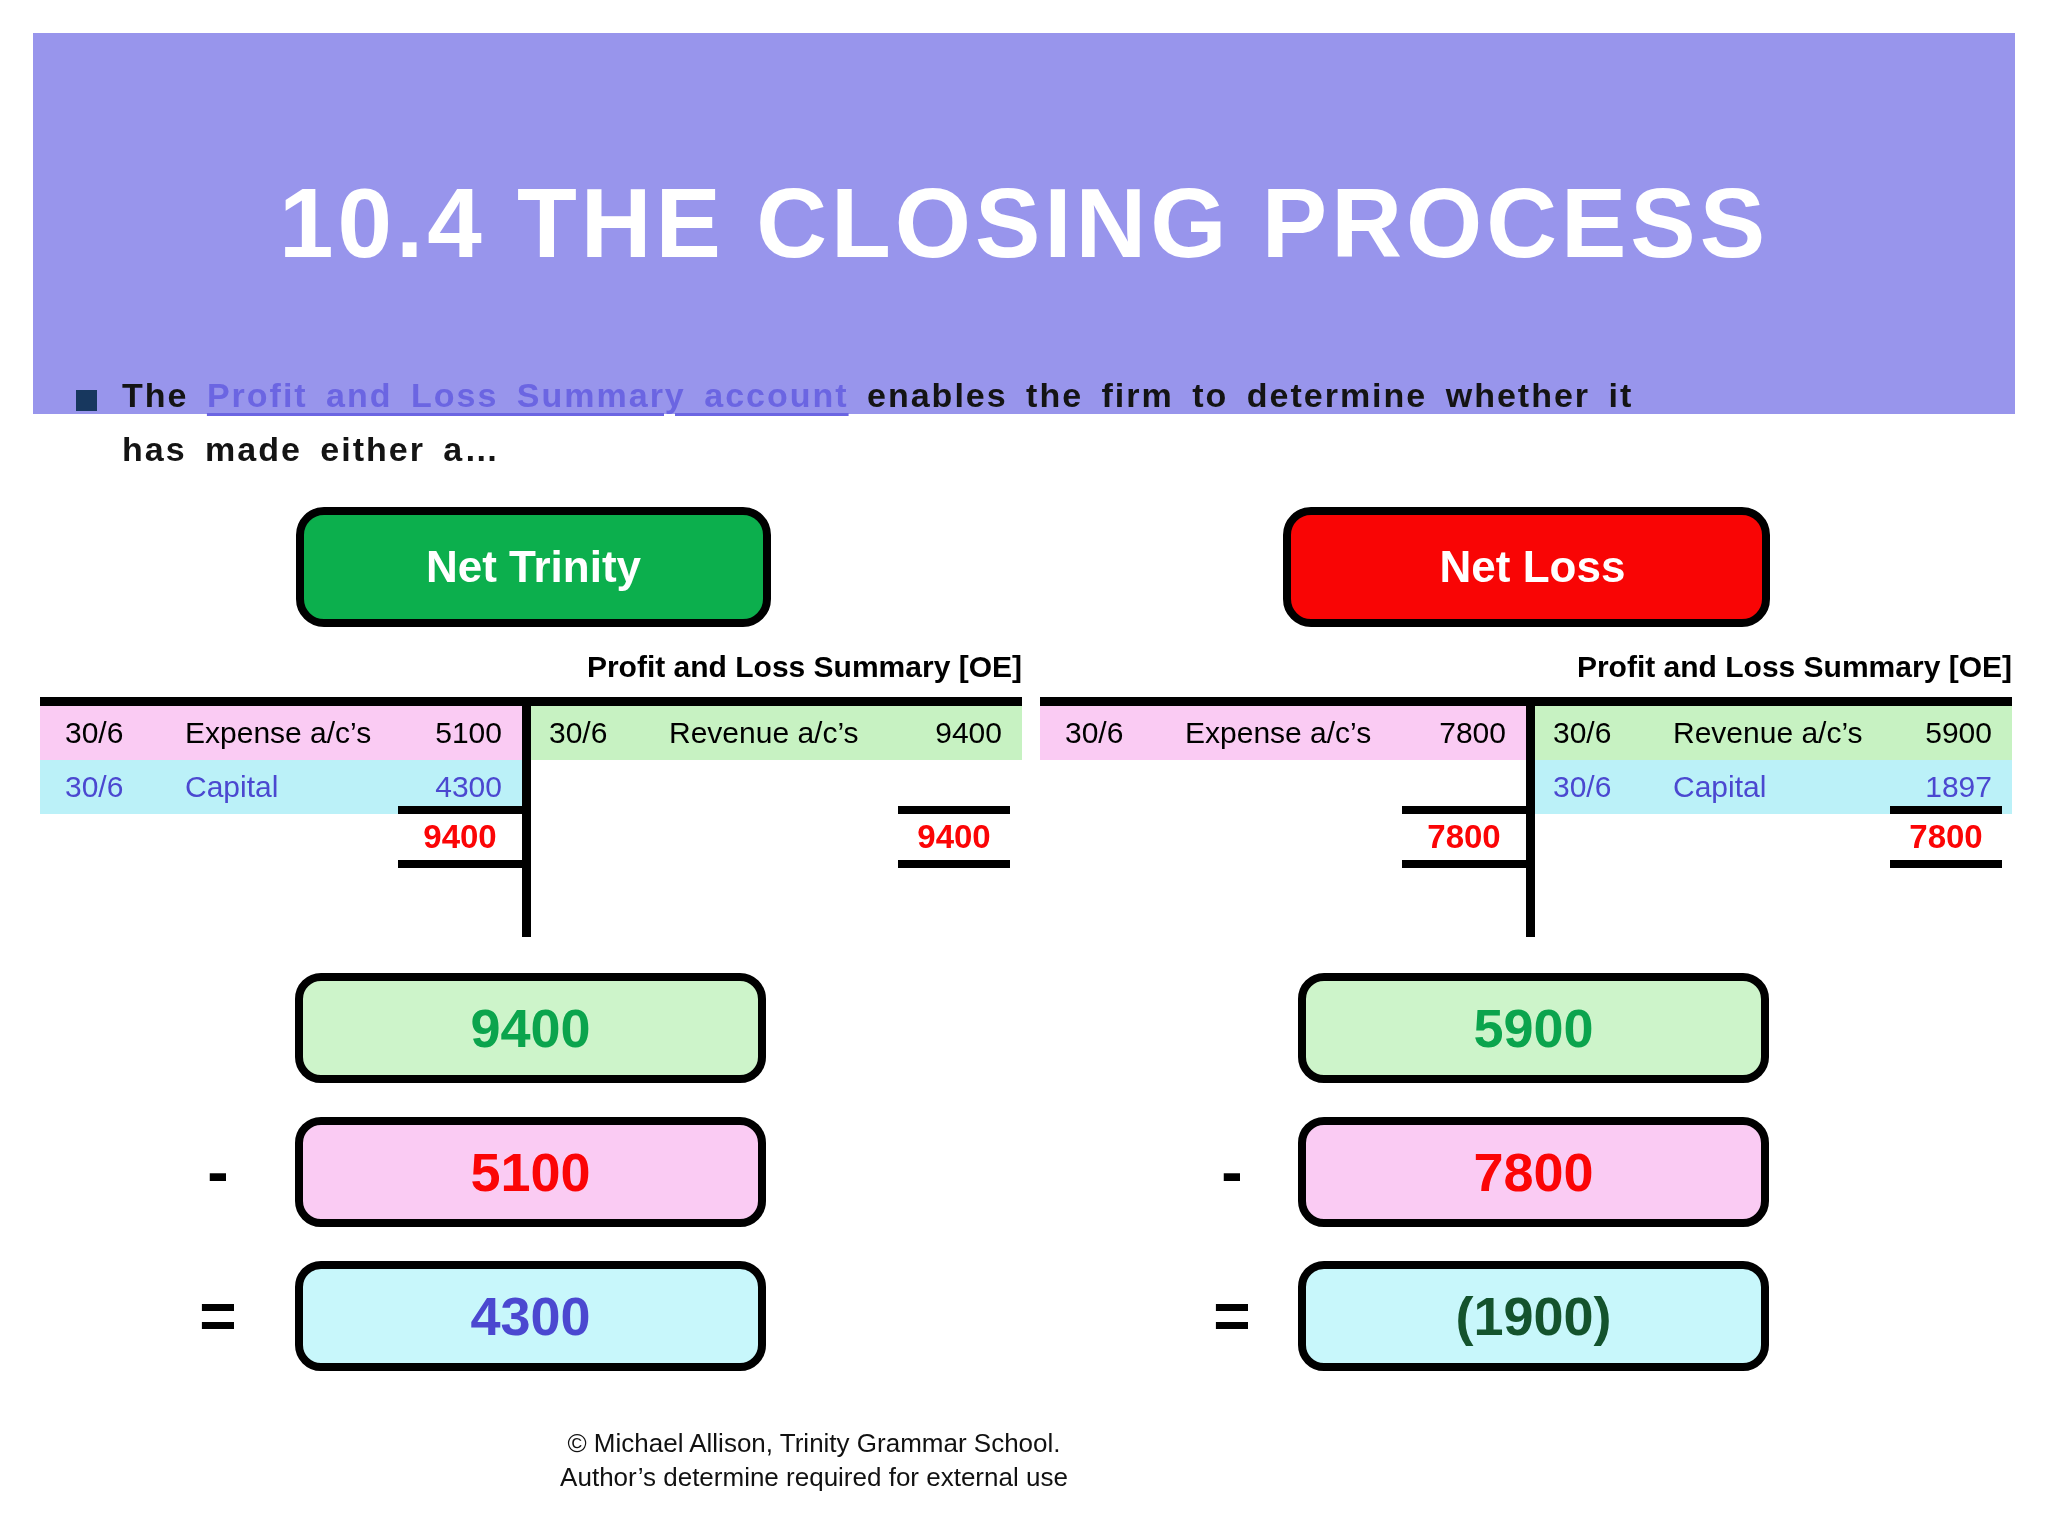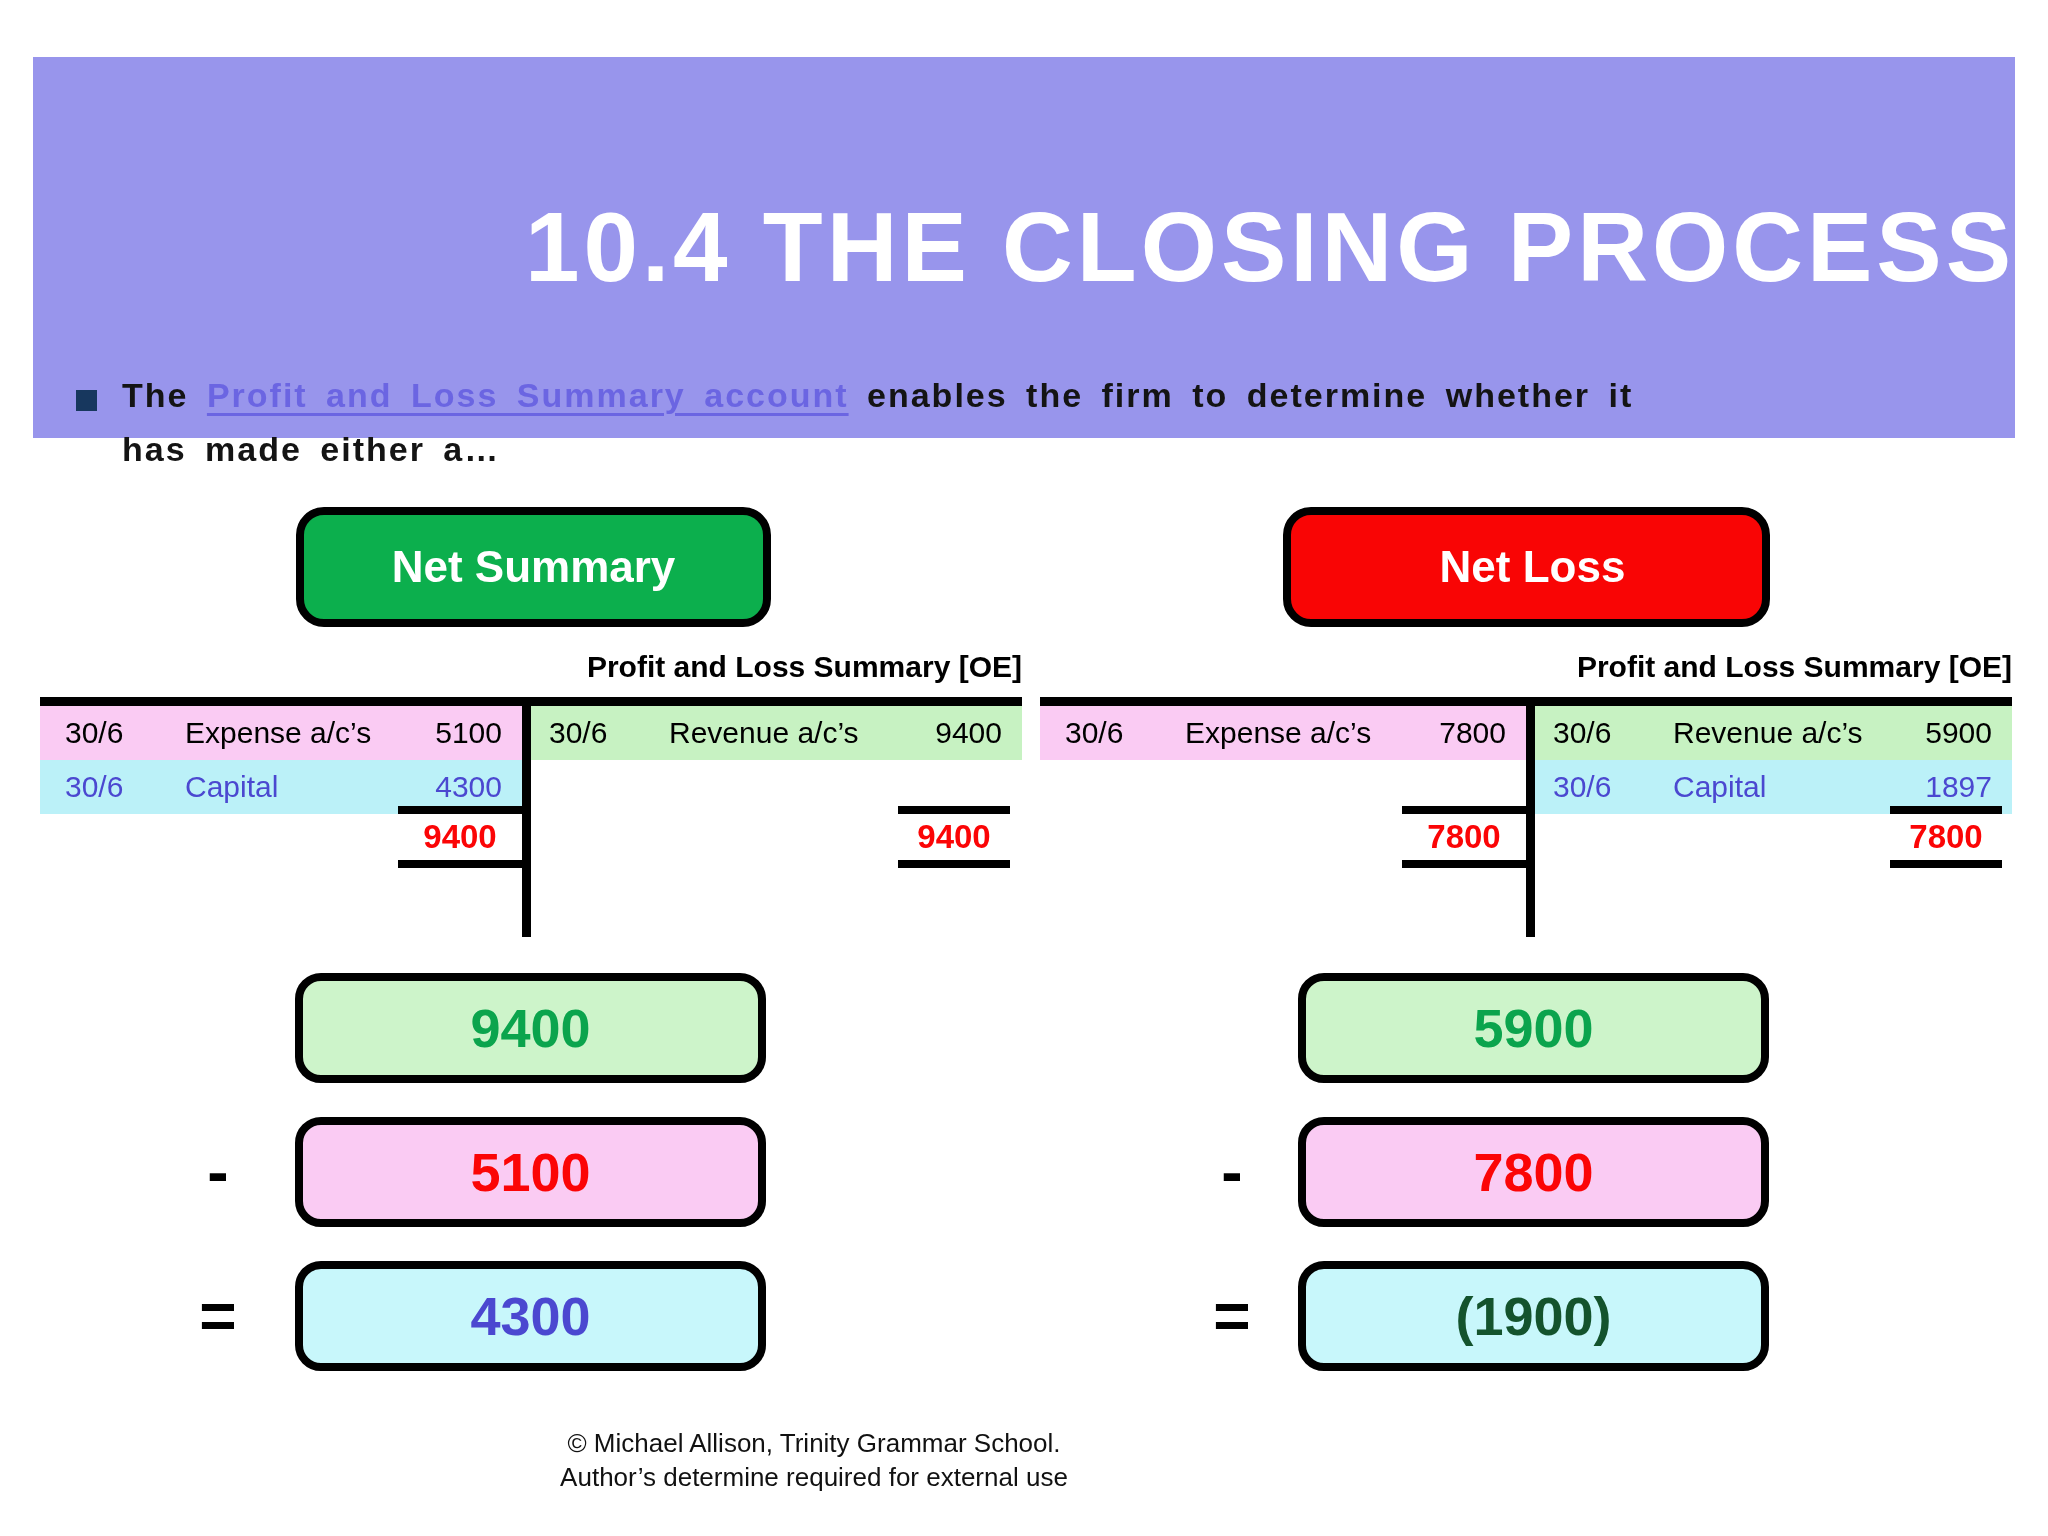--- a/index.html
+++ b/index.html
@@ -1,21 +1,21 @@
 <!DOCTYPE html>
 <html><head>
 <meta charset="utf-8">
 <style>
   html,body{margin:0;padding:0;background:#ffffff;}
   .slide{position:relative;width:2048px;height:1536px;background:#ffffff;
          font-family:"Liberation Sans",sans-serif;overflow:hidden;}
 
   
   .band{position:absolute;left:33px;top:33px;width:1982px;height:381px;
-        display:flex;align-items:center;justify-content:flex-end;margin-top:24px;}
+        display:flex;align-items:center;justify-content:center;}
   .band .title{color:#ffffff;font-size:98px;font-weight:bold;letter-spacing:4px;white-space:nowrap;}
 
   
   .bullet-square{position:absolute;left:76px;top:390px;width:21px;height:21px;background:#17375e;}
   .bullet-text{position:absolute;left:122px;top:368px;width:1910px;
                font-size:34px;font-weight:bold;color:#141414;
                letter-spacing:2px;word-spacing:7px;line-height:54px;}
   .bullet-text .line{white-space:nowrap;}
   .pl-link{text-decoration:underline;text-decoration-thickness:3px;text-underline-offset:6px;}
 
@@ -73,21 +73,21 @@
   <div class="band" style="background-color: rgb(152, 149, 236);">
     <div class="title">10.4 THE CLOSING PROCESS</div>
   </div>
 
   <div class="bullet-square" style="background-color: rgb(23, 55, 94);"></div>
   <div class="bullet-text">
     <div class="line"><span>The </span><span class="pl-link" style="color: rgb(107, 101, 226);">Profit and Loss Summary account</span><span> enables the firm to determine whether it</span></div>
     <div class="line">has made either a…</div>
   </div>
 
-  <div class="outcome-btn btn-left" style="background-color: rgb(12, 175, 77);">Net Summary</div>
+  <div class="outcome-btn btn-left" style="background-color: rgb(12, 175, 77);">Net Trinity</div>
   <div class="outcome-btn btn-right" style="background-color: rgb(249, 5, 5);">Net Loss</div>
 
   <div class="acct-title left">Profit and Loss Summary [OE]</div>
   <div class="acct-title right">Profit and Loss Summary [OE]</div>
 
   <div class="topline left"></div>
   <div class="divider left"></div>
 
   <div class="cell debit" style="left: 40px; top: 706px; width: 482px; background-color: rgb(250, 203, 243);">
     <span class="date">30/6</span>

